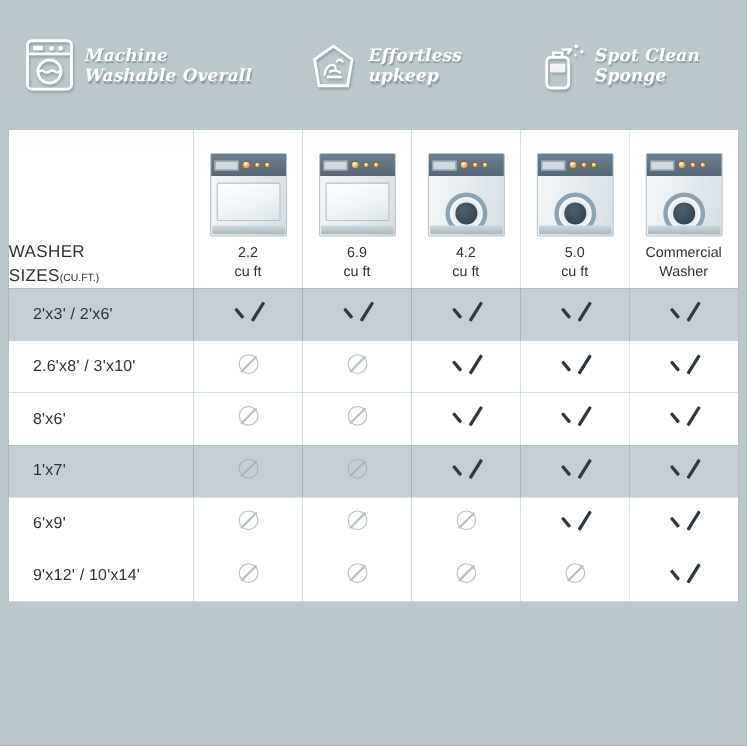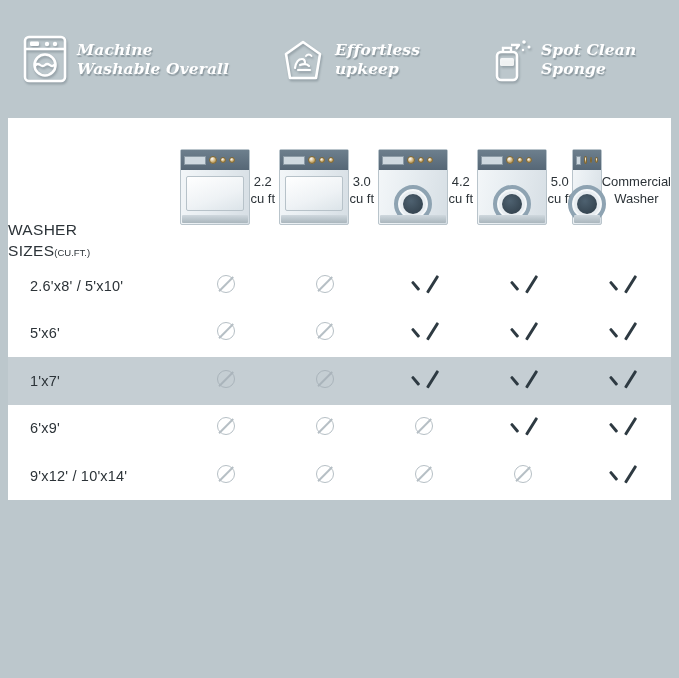--- a/index.html
+++ b/index.html
@@ -77,21 +77,21 @@
   }
   .hdr-title .small {
     font-size: 9.5px;
     letter-spacing: 0;
   }
   .machine-cell {
     text-align: center;
   }
   .machine-wrap {
     display: flex;
-    flex-direction: row;
+    flex-direction: column;
     align-items: center;
     justify-content: flex-end;
     height: 144px;
     padding-bottom: 6px;
   }
   .cap {
     font-size: 13px;
     color: #2c3338;
     line-height: 1.3;
     margin-top: 7px;
@@ -326,21 +326,21 @@
               <div class="m-panel">
                   <div class="m-screen"></div>
                   <div class="m-knob"></div>
                   <div class="m-knob sm"></div>
                   <div class="m-knob sm"></div>
                 </div>
               <div class="m-door-top"></div>
               <div class="m-foot"></div>
             </div>
             <div class="cap">
-              <span>3.0</span><br>
+              <span>6.9</span><br>
               <span>cu ft</span>
             </div>
           </div>
         </td>
 
         <td class="machine-cell">
           <div class="machine-wrap">
             <div class="machine">
               <div class="m-body"></div>
               <div class="m-panel">
@@ -395,30 +395,38 @@
             <div class="cap">
               <span>Commercial</span><br>
               <span>Washer</span>
             </div>
           </div>
         </td>
       </tr>
     </thead>
 
     <tbody id="tbody">
+        <tr class="alt">
+          <td class="row-label">2'x3'  /  2'x6'</td>
+          <td class="cell"><span class="check"></span></td>
+          <td class="cell"><span class="check"></span></td>
+          <td class="cell"><span class="check"></span></td>
+          <td class="cell"><span class="check"></span></td>
+          <td class="cell"><span class="check"></span></td>
+        </tr>
         <tr class="plain">
-          <td class="row-label">2.6'x8' / 5'x10'</td>
+          <td class="row-label">2.6'x8' / 3'x10'</td>
           <td class="cell"><span class="nope"></span></td>
           <td class="cell"><span class="nope"></span></td>
           <td class="cell"><span class="check"></span></td>
           <td class="cell"><span class="check"></span></td>
           <td class="cell"><span class="check"></span></td>
         </tr>
         <tr class="plain">
-          <td class="row-label">5'x6'</td>
+          <td class="row-label">8'x6'</td>
           <td class="cell"><span class="nope"></span></td>
           <td class="cell"><span class="nope"></span></td>
           <td class="cell"><span class="check"></span></td>
           <td class="cell"><span class="check"></span></td>
           <td class="cell"><span class="check"></span></td>
         </tr>
         <tr class="alt">
           <td class="row-label">1'x7'</td>
           <td class="cell"><span class="nope"></span></td>
           <td class="cell"><span class="nope"></span></td>

